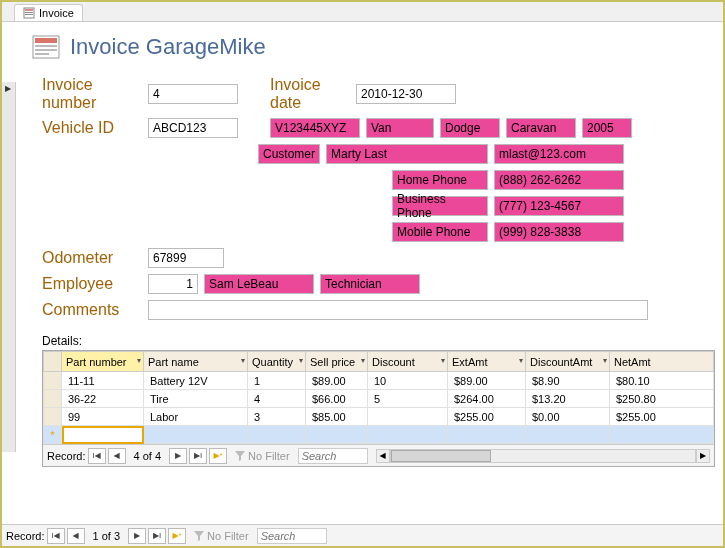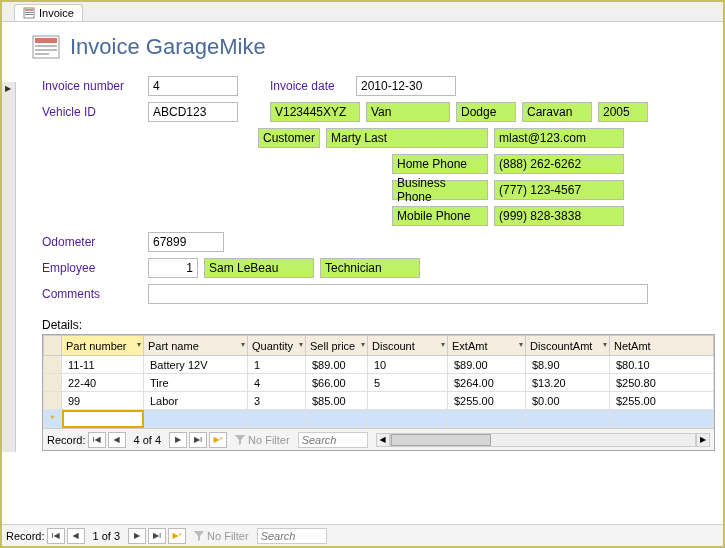--- a/index.html
+++ b/index.html
@@ -8,24 +8,24 @@
 .tab { display: flex; align-items: center; gap: 4px; padding: 2px 8px; background: #fff; border: 1px solid #ccc; border-bottom: none; border-radius: 3px 3px 0 0; font-size: 11px; }
 .tab-icon { width: 12px; height: 12px; display: inline-flex; }
 .form-area { padding: 4px 0 0 0; position: relative; }
 .rec-selector { position: absolute; left: 0; top: 60px; width: 14px; background: #e8e8e8; border-right: 1px solid #ccc; height: 370px; }
 .rec-selector::before { content: "▶"; font-size: 8px; position: absolute; top: 2px; left: 3px; color: #333; }
 .header { display: flex; align-items: center; gap: 10px; padding: 8px 0 12px 30px; }
 .header-icon { width: 28px; height: 24px; }
 .header-title { font-size: 22px; color: #4a6a9a; font-weight: normal; }
 .form-body { padding: 4px 20px 4px 40px; }
 .row { display: flex; align-items: center; margin-bottom: 6px; gap: 6px; }
-.lbl { font-size: 12px; color: #4c1d95; }
+.lbl { font-size: 16px; color: #a16207; }
 .lbl-w { width: 100px; }
 .fld { border: 1px solid #bbb; background: #fff; padding: 2px 4px; height: 20px; font-size: 12px; }
-.fld-ro { background: #bef264; border: 1px solid #bbb; padding: 2px 4px; height: 20px; display: flex; align-items: center; font-size: 12px; }
+.fld-ro { background: #ec4899; border: 1px solid #bbb; padding: 2px 4px; height: 20px; display: flex; align-items: center; font-size: 12px; }
 .details-label { margin: 4px 0 0 40px; font-size: 12px; }
 .subform { margin: 2px 8px 4px 40px; border: 1px solid #aaa; }
 .grid { width: 100%; border-collapse: collapse; font-size: 11px; }
 .grid th { background: #f4ede0; border: 1px solid #ccc; padding: 2px 4px; font-weight: normal; text-align: left; position: relative; height: 20px; }
 .grid th.sorted { background: #fff2a8; }
 .grid th .dd { position: absolute; right: 2px; top: 4px; font-size: 8px; color: #555; }
 .grid td { border: 1px solid #e0e0e0; padding: 2px 6px; height: 18px; background: #fff; }
 .grid tr.newrow td { background: #cfe2f8; }
 .grid .rowsel { width: 18px; background: #f0ead6; text-align: center; color: #b8860b; }
 .rec-nav { display: flex; align-items: center; gap: 2px; background: #f4f4f4; border-top: 1px solid #ccc; height: 22px; padding: 0 4px; font-size: 11px; }
@@ -80,21 +80,21 @@
       <span style="width:20px"></span>
       <span class="lbl" style="width:80px">Invoice date</span>
       <input class="fld" style="width: 100px;" value="2010-12-30">
     </div>
 
     <div class="row">
       <span class="lbl lbl-w">Vehicle ID</span>
       <input class="fld" style="width: 90px;" value="ABCD123">
       <span style="width:20px"></span>
       <span class="fld-ro" style="width:90px">V123445XYZ</span>
-      <span class="fld-ro" style="width:84px">Van</span>
+      <span class="fld-ro" style="width:68px">Van</span>
       <span class="fld-ro" style="width:60px">Dodge</span>
       <span class="fld-ro" style="width:70px">Caravan</span>
       <span class="fld-ro" style="width:50px">2005</span>
     </div>
 
     <div class="row" style="margin-left:216px">
       <span class="fld-ro" style="width:62px">Customer</span>
       <span class="fld-ro" style="width:162px">Marty Last</span>
       <span class="fld-ro" style="width:130px">mlast@123.com</span>
     </div>
@@ -154,21 +154,21 @@
             <td>Battery 12V</td>
             <td>1</td>
             <td>$89.00</td>
             <td>10</td>
             <td>$89.00</td>
             <td>$8.90</td>
             <td>$80.10</td>
           </tr>
           <tr>
             <td class="rowsel"></td>
-            <td>22-40</td>
+            <td>36-22</td>
             <td>Tire</td>
             <td>4</td>
             <td>$66.00</td>
             <td>5</td>
             <td>$264.00</td>
             <td>$13.20</td>
             <td>$250.80</td>
           </tr>
           <tr>
             <td class="rowsel"></td>

